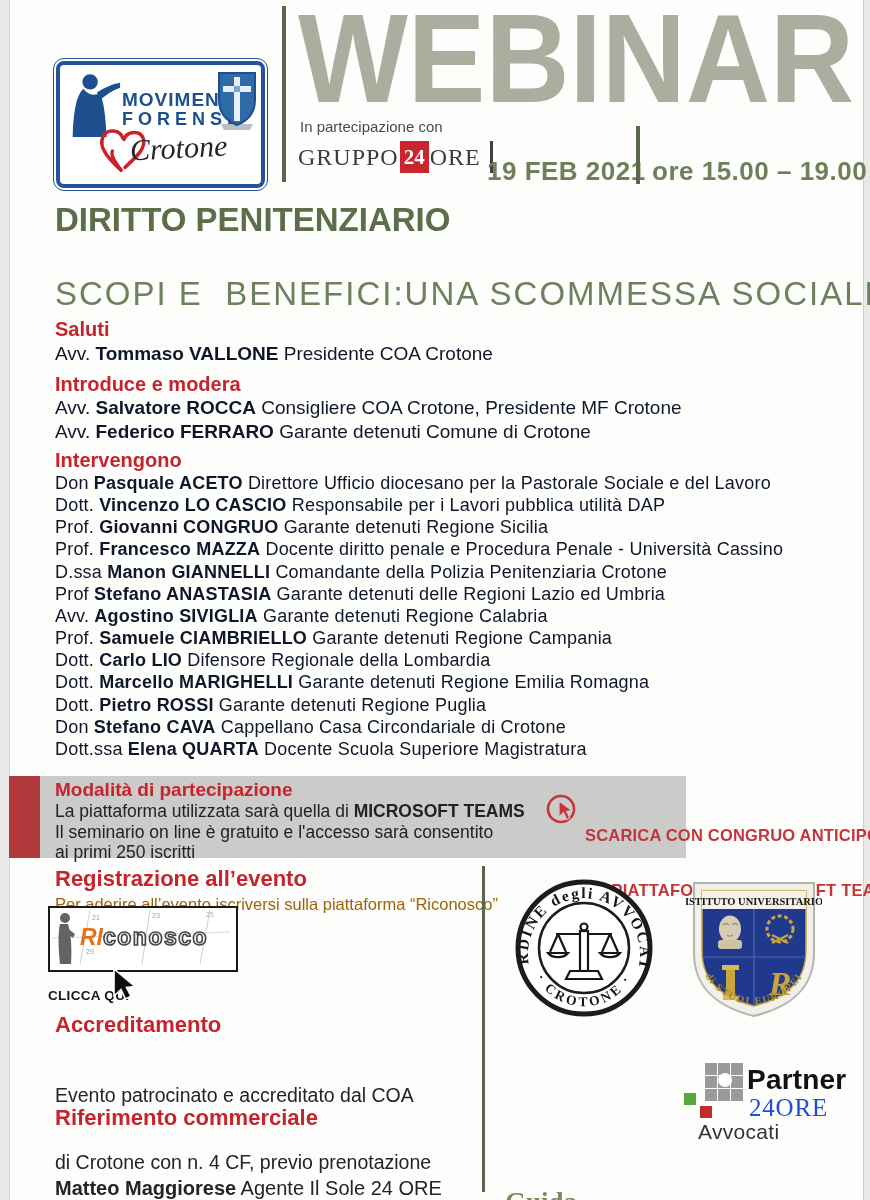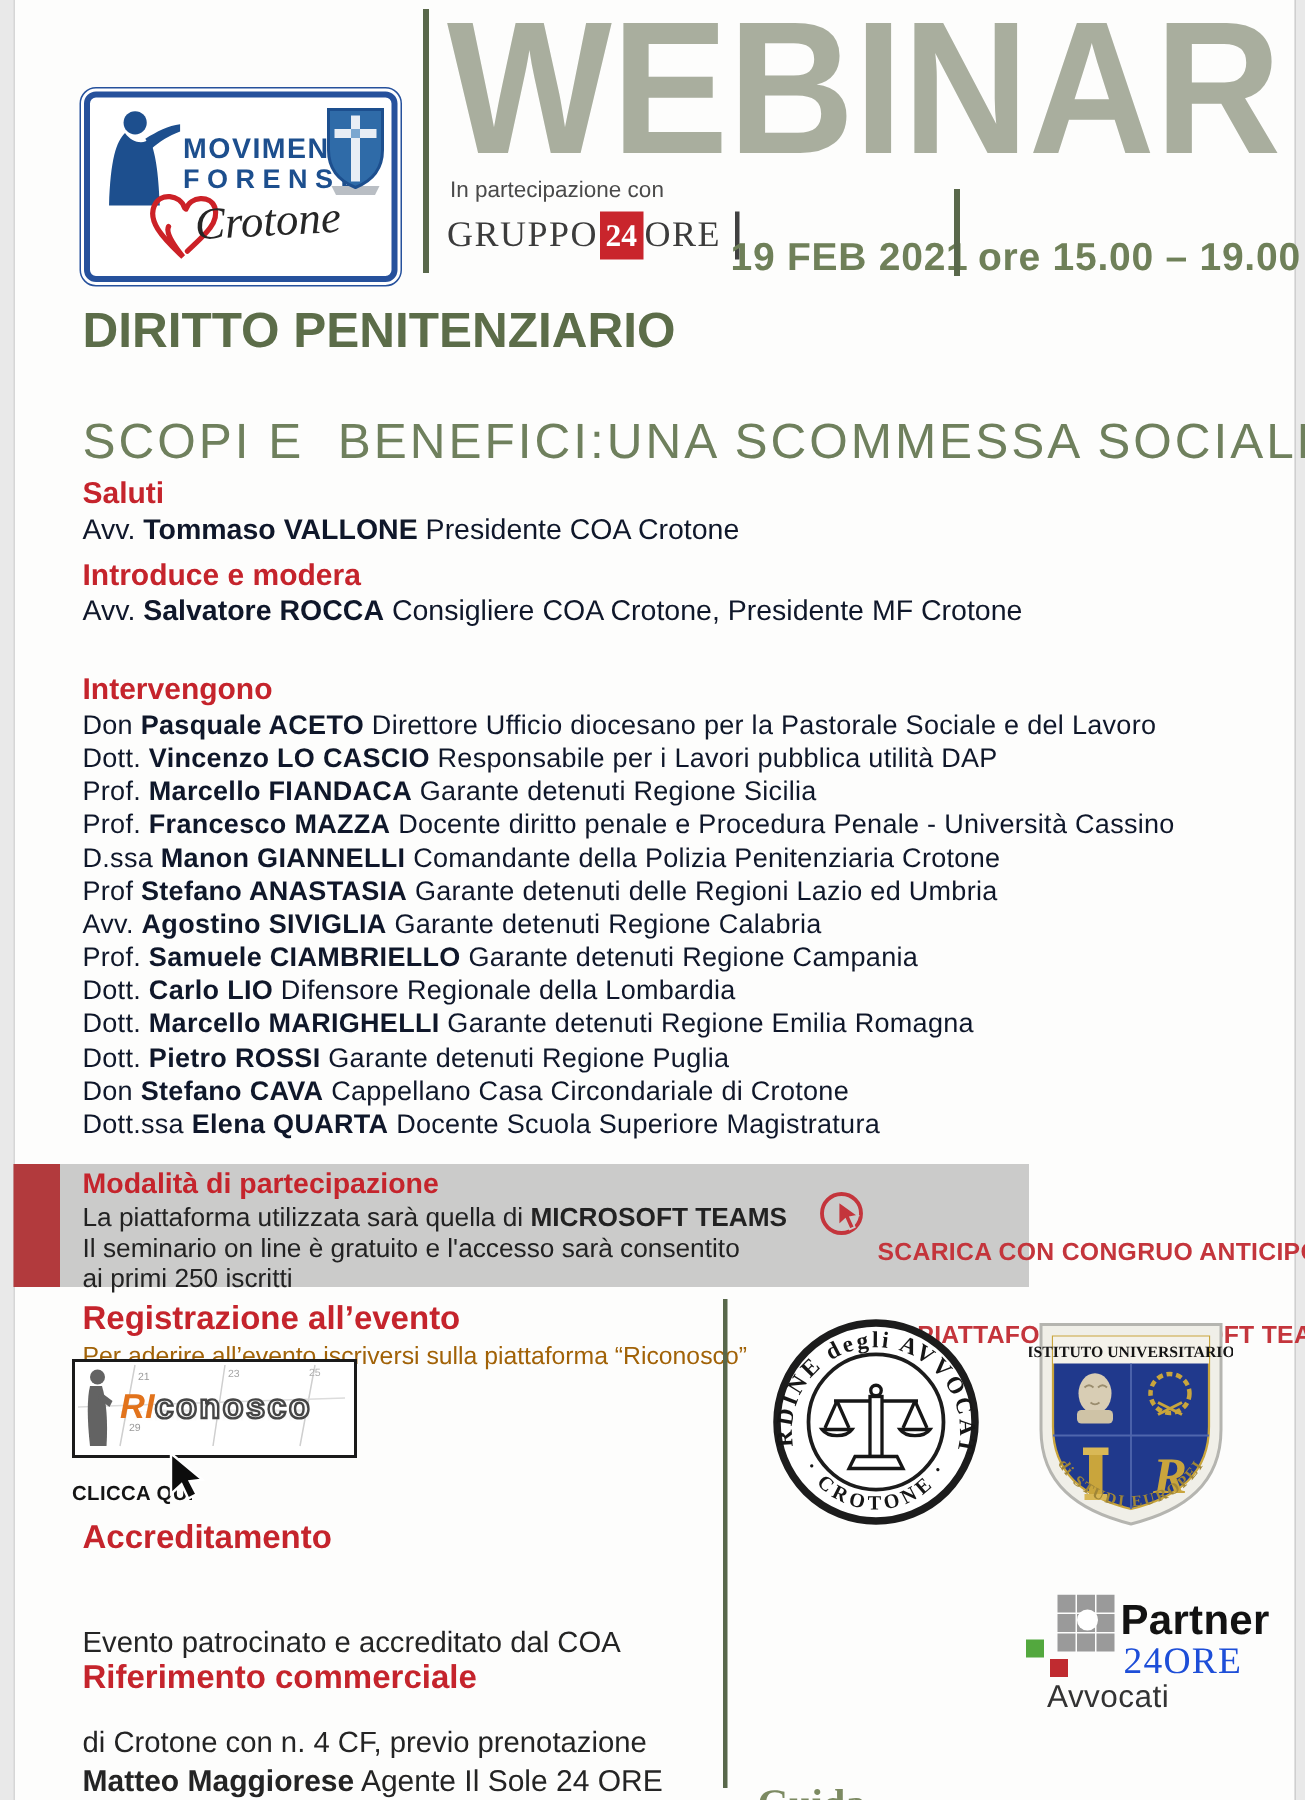--- a/index.html
+++ b/index.html
@@ -125,26 +125,27 @@
   <div class="abs time-txt" style="left:652px;top:156px">ore 15.00 – 19.00</div>
 
   <div class="abs title1">DIRITTO PENITENZIARIO</div>
   <div class="abs title3">SCOPI E  BENEFICI:UNA SCOMMESSA SOCIALE!</div>
 
   <div class="abs h-red" style="left:55px;top:318px">Saluti</div>
   <div class="abs person" style="left:55px;top:343px"><span>Avv. </span><span class="pname">Tommaso VALLONE</span><span> Presidente COA Crotone</span></div>
 
   <div class="abs h-red" style="left:55px;top:373px">Introduce e modera</div>
   <div class="abs person" style="left:55px;top:397px"><span>Avv. </span><span class="pname">Salvatore ROCCA</span><span> Consigliere COA Crotone, Presidente MF Crotone</span></div>
+  <div class="abs person" style="left:55px;top:421px"><span>Avv. </span><span class="pname">Federico FERRARO</span><span> Garante detenuti Comune di Crotone</span></div>
 
   <div class="abs h-red" style="left:55px;top:449px">Intervengono</div>
   <div class="abs interv-list">
     <div class="person"><span>Don </span><span class="pname">Pasquale ACETO</span><span> Direttore Ufficio diocesano per la Pastorale Sociale e del Lavoro</span></div>
     <div class="person"><span>Dott. </span><span class="pname">Vincenzo LO CASCIO</span><span> Responsabile per i Lavori pubblica utilità DAP</span></div>
-    <div class="person"><span>Prof. </span><span class="pname">Marcello FIANDACA</span><span> Garante detenuti Regione Sicilia</span></div>
+    <div class="person"><span>Prof. </span><span class="pname">Giovanni CONGRUO</span><span> Garante detenuti Regione Sicilia</span></div>
     <div class="person"><span>Prof. </span><span class="pname">Francesco MAZZA</span><span> Docente diritto penale e Procedura Penale - Università Cassino</span></div>
     <div class="person"><span>D.ssa </span><span class="pname">Manon GIANNELLI</span><span> Comandante della Polizia Penitenziaria Crotone</span></div>
     <div class="person"><span>Prof </span><span class="pname">Stefano ANASTASIA</span><span> Garante detenuti delle Regioni Lazio ed Umbria</span></div>
     <div class="person"><span>Avv. </span><span class="pname">Agostino SIVIGLIA</span><span> Garante detenuti Regione Calabria</span></div>
     <div class="person"><span>Prof. </span><span class="pname">Samuele CIAMBRIELLO</span><span> Garante detenuti Regione Campania</span></div>
     <div class="person"><span>Dott. </span><span class="pname">Carlo LIO</span><span> Difensore Regionale della Lombardia</span></div>
     <div class="person"><span>Dott. </span><span class="pname">Marcello MARIGHELLI</span><span> Garante detenuti Regione Emilia Romagna</span></div>
     <div class="person"><span>Dott. </span><span class="pname">Pietro ROSSI</span><span> Garante detenuti Regione Puglia</span></div>
     <div class="person"><span>Don </span><span class="pname">Stefano CAVA</span><span> Cappellano Casa Circondariale di Crotone</span></div>
     <div class="person"><span>Dott.ssa </span><span class="pname">Elena QUARTA</span><span> Docente Scuola Superiore Magistratura</span></div>

